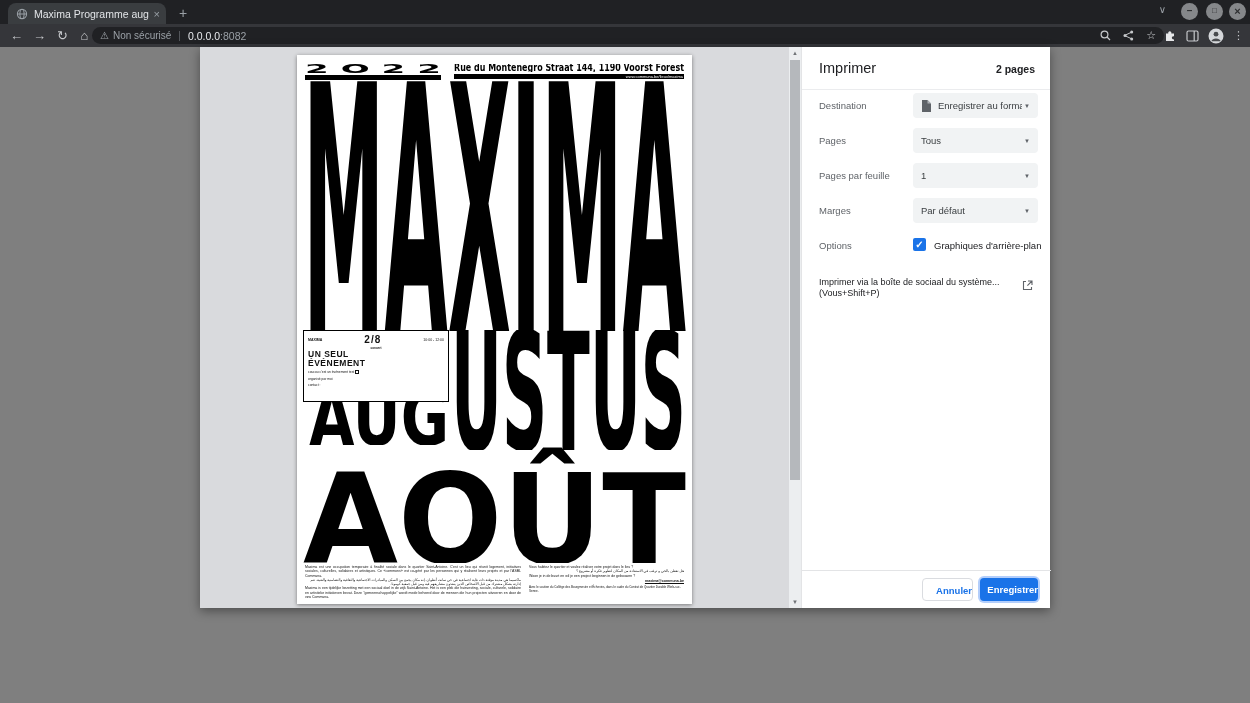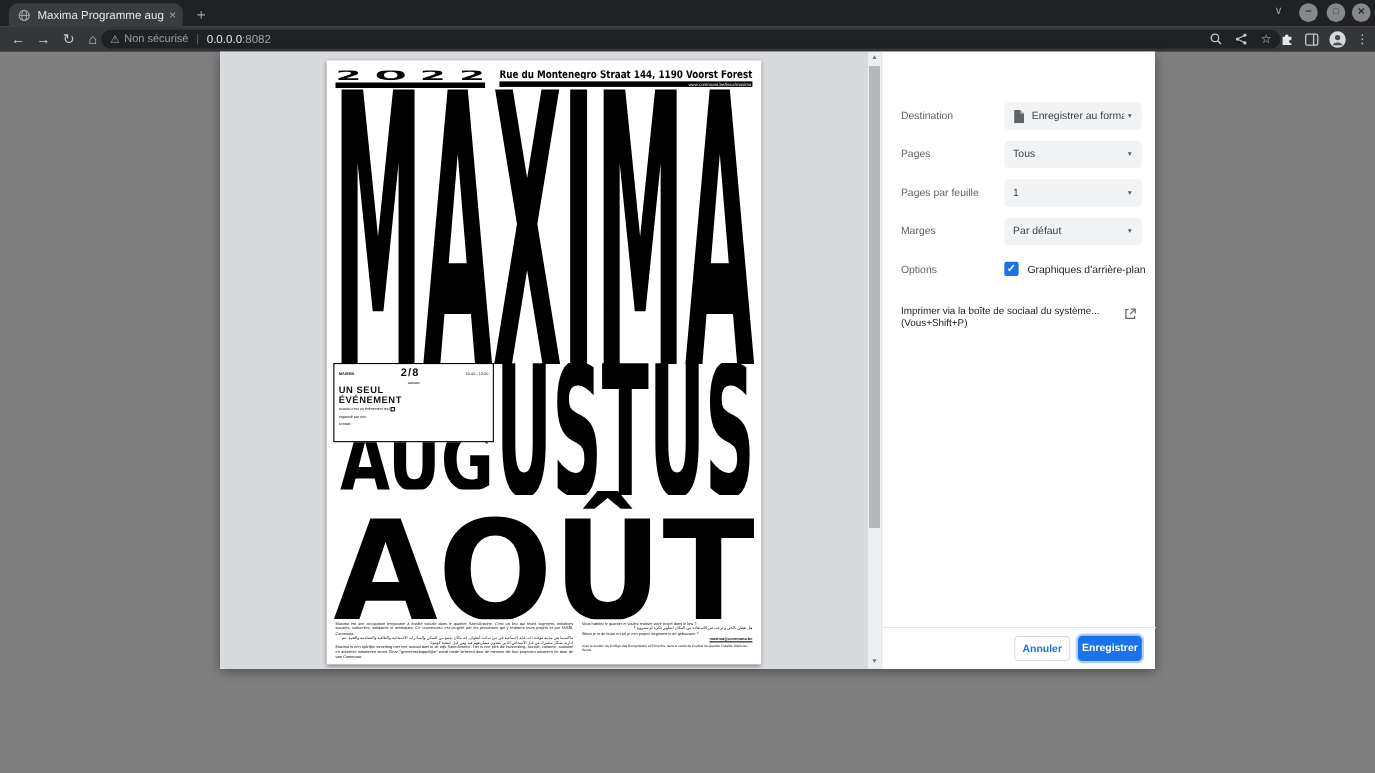--- a/index.html
+++ b/index.html
@@ -53,21 +53,21 @@
   .control .caret { margin-left:auto; font-size:6px; color:#5f6368; }
   .doc-ic { margin-right:7px; flex:0 0 auto; }
   .dest-val { width:84px; }
   .checkbox { position:absolute; left:111px; top:191px; width:13px; height:13px; background:#1a73e8;
               border-radius:2px; color:#fff; font-size:10px; line-height:13px; text-align:center; font-weight:bold; }
   .cb-label { position:absolute; left:132px; top:193px; font-size:9.5px; color:#202124; }
   .syslink { position:absolute; left:17px; top:230px; width:200px; font-size:9px; color:#202124; line-height:11px; }
   .ext-ic { position:absolute; right:17px; top:233px; color:#5f6368; }
   .st-footer { position:absolute; left:0; bottom:0; width:249px; height:38px; border-top:1px solid #e3e4e6; }
   .btn { position:absolute; top:7px; height:23px; border-radius:4px; font-size:9.5px; font-weight:bold;
-         text-align:center; line-height:23px; }
+         text-align:right; line-height:23px; }
   .btn-cancel { left:120px; width:51px; background:#fff; border:1px solid #dadce0; color:#1a73e8; }
   .btn-save { left:178px; width:58px; background:#1a73e8; color:#fff;
               box-shadow:0 0 0 2px rgba(66,133,244,.4); }
 
   
   .page { position:absolute; left:97px; top:8px; width:395px; height:549px; background:#fff;
           box-shadow:0 1px 4px rgba(0,0,0,.45); overflow:hidden; }
   .p-head { position:absolute; left:8px; top:9px; width:379px; display:flex; justify-content:space-between; }
   .p-head-left { width:136px; } .p-head-right { width:230px; }
   .blackbar { height:5px; background:#000; margin-top:2px; position:relative; }
@@ -229,20 +229,24 @@
     </div>
 
     <div class="pv-scroll">
       <div class="pv-arrow" style="top:3px">▲</div>
       <div class="pv-thumb"></div>
       <div class="pv-arrow" style="bottom:3px">▼</div>
     </div>
   </div>
 
   <div class="settings">
+    <div class="st-header">
+      <div class="st-title">Imprimer</div>
+      <div class="st-count">2 pages</div>
+    </div>
 
     <div class="row-label" style="top:53px">Destination</div>
     <div class="control" style="top:46px">
       <svg class="doc-ic" width="10" height="12" viewBox="0 0 10 12">
         <path d="M1,0 h5.5 L10,3.5 V12 H1 z" fill="#5f6368"></path>
         <path d="M6.5,0 L10,3.5 H6.5 z" fill="#aeb1b5"></path>
       </svg>
       <span class="val dest-val">Enregistrer au format PDF</span>
       <span class="caret">▼</span>
     </div>

